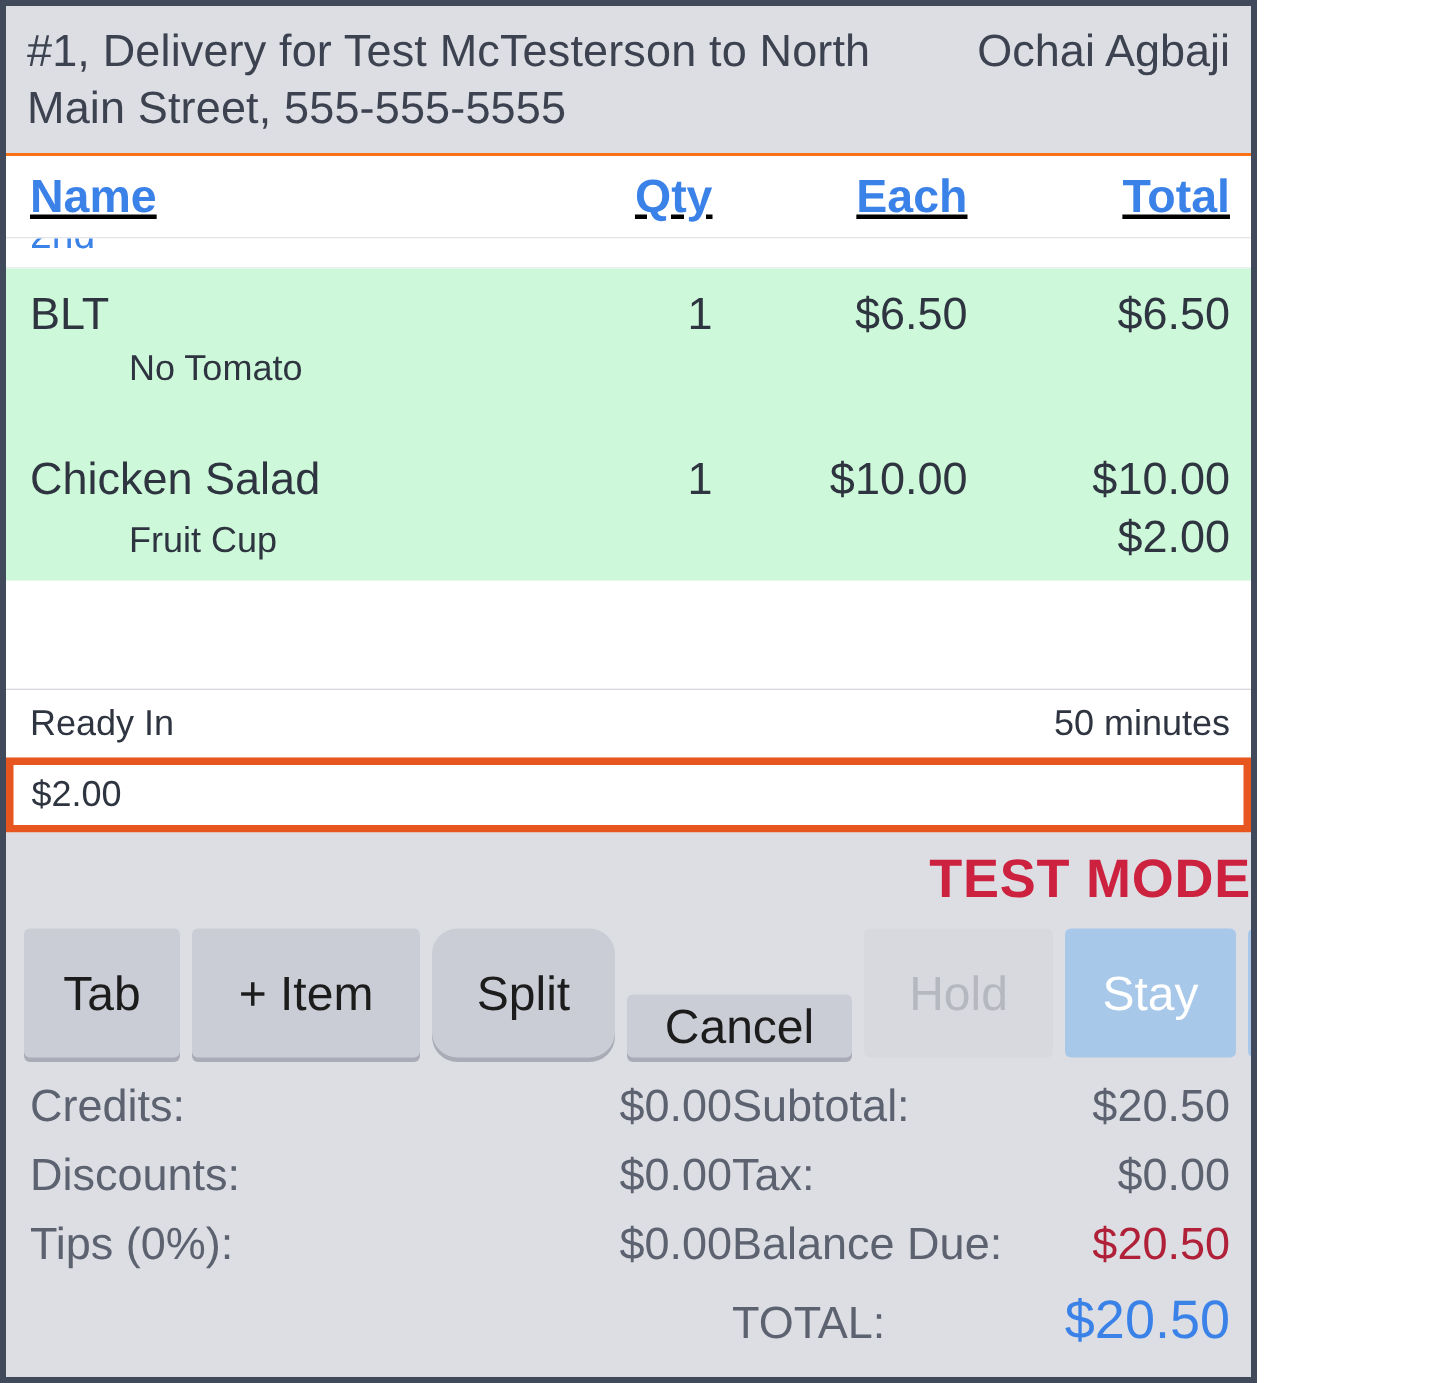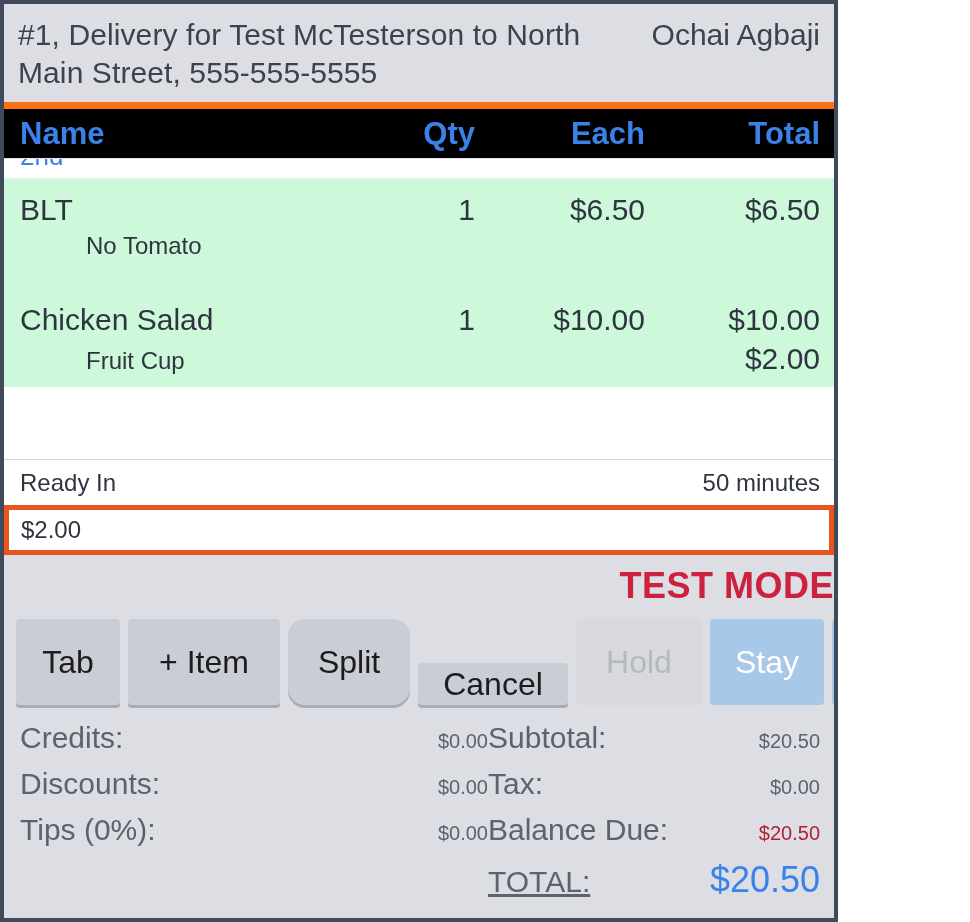--- a/index.html
+++ b/index.html
@@ -46,27 +46,28 @@
     font-size: 30px;
     line-height: 1.27;
     color: #3c4250;
     white-space: nowrap;
     padding-left: 16px;
   }
 
   
   .col-head {
     flex: 0 0 auto;
-    background: #000000;
+    background: #ffffff;
     display: flex;
     align-items: center;
     height: 56px;
     box-sizing: border-box;
     padding: 0 14px 0 16px;
-    border-top: 7px solid #f97316;
+    border-top: 2px solid #f97316;
+    text-decoration: underline;
   }
   .col-head .ch {
     font-size: 31px;
     font-weight: bold;
     color: #3b82e8;
   }
   .c-name  { flex: 1 1 auto; text-align: left; }
   .c-qty   { flex: 0 0 140px; text-align: right; }
   .c-each  { flex: 0 0 170px; text-align: right; }
   .c-total { flex: 0 0 175px; text-align: right; }
@@ -232,28 +233,28 @@
     justify-content: space-between;
     align-items: baseline;
     height: 46px;
   }
   .t-label {
     font-size: 30px;
     color: #5c6270;
     white-space: nowrap;
   }
   .t-value {
-    font-size: 20px;
+    font-size: 30px;
     color: #5c6270;
     white-space: nowrap;
     padding-left: 20px;
   }
   .t-value.due   { color: #b02038; }
   .t-value.grand { color: #3b82e8; font-size: 36px; }
-  .t-label.grand { font-size: 30px; text-decoration: underline; }
+  .t-label.grand { font-size: 30px; }
   .t-row.grand   { height: 54px; }
   .t-row.spacer  { height: 46px; }
 </style>
 </head>
 <body>
 
 <div class="ticket">
 
   <div class="ticket-header">
     <div class="order-desc">#1, Delivery for Test McTesterson to North Main Street, 555-555-5555</div>

